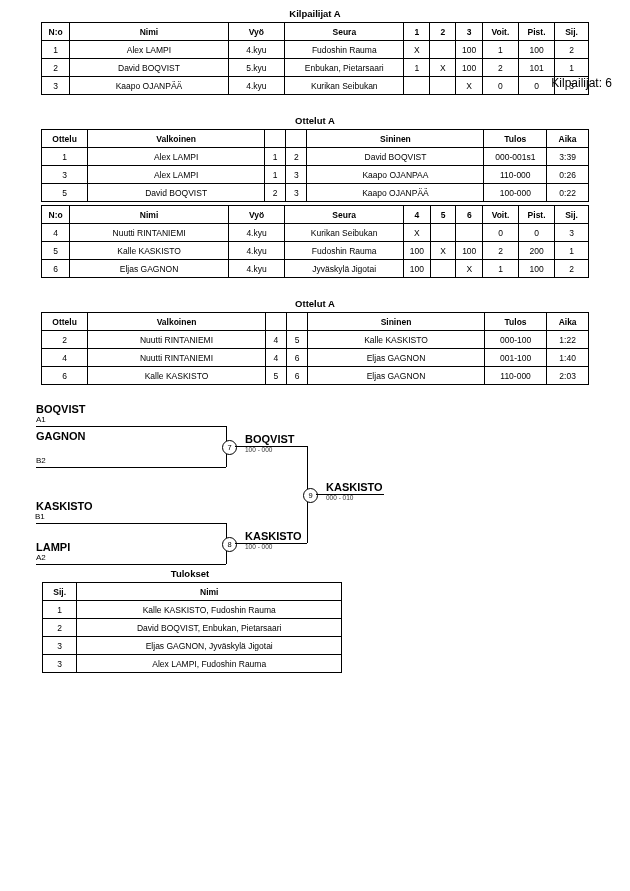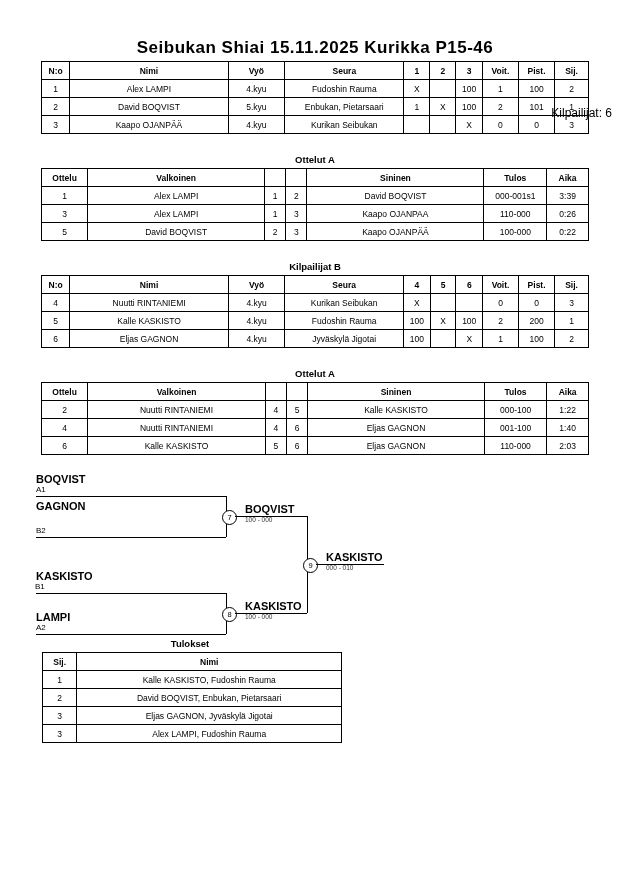--- a/index.html
+++ b/index.html
@@ -134,23 +134,23 @@
     font-weight: bold;
     font-size: 9.5px;
     margin-top: 0;
   }
 </style>
 </head>
 <body>
 
 <div class="page">
 
-  <div class="title">Seibukan Shiai  15.11.2025  Kurikka   P15-46</div>
   <div class="competitor-count">Kilpailijat: 6</div>
 
+  <div class="section-head" style="margin-top:8px;">Kilpailijat A</div>
   <table class="grid comp-table" style="margin-top:3px;">
     <tbody>
         <tr>
       <th class="col-no l">N:o</th>
       <th class="col-name">Nimi</th>
       <th class="col-grade l">Vyö</th>
       <th class="col-club l">Seura</th>
       <th class="col-m">1</th>
       <th class="col-m">2</th>
       <th class="col-m">3</th>
@@ -232,21 +232,20 @@
       <td class="l b">David BOQVIST</td>
       <td class="c">2</td>
       <td class="c">3</td>
       <td class="l">Kaapo OJANPÄÄ</td>
       <td class="c">100-000</td>
       <td class="c">0:22</td>
     </tr>
   </tbody>
     </table>
 
-  <div class="section-head" style="margin-top:20px;">Kilpailijat B</div>
   <table class="grid comp-table" style="margin-top:3px;">
     <tbody>
         <tr>
       <th class="col-no l">N:o</th>
       <th class="col-name">Nimi</th>
       <th class="col-grade l">Vyö</th>
       <th class="col-club l">Seura</th>
       <th class="col-m">4</th>
       <th class="col-m">5</th>
       <th class="col-m">6</th>

